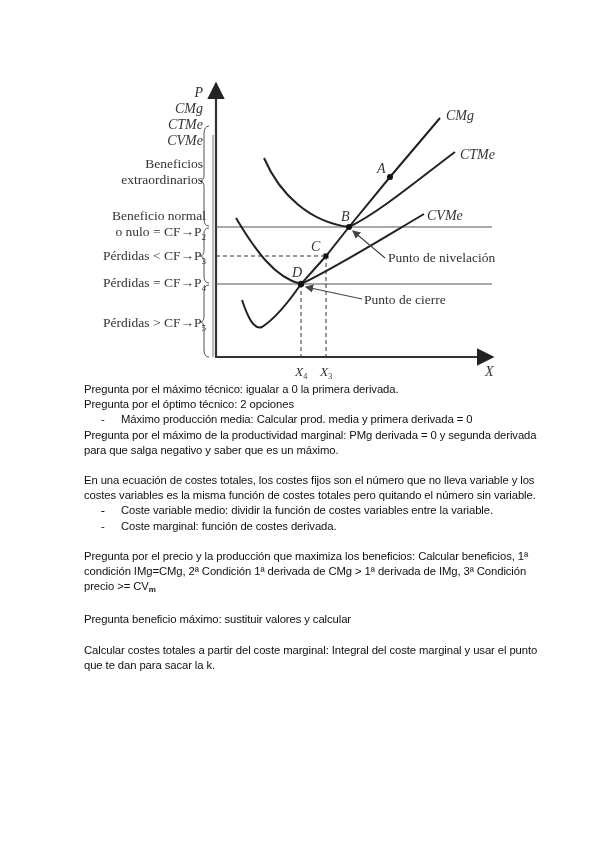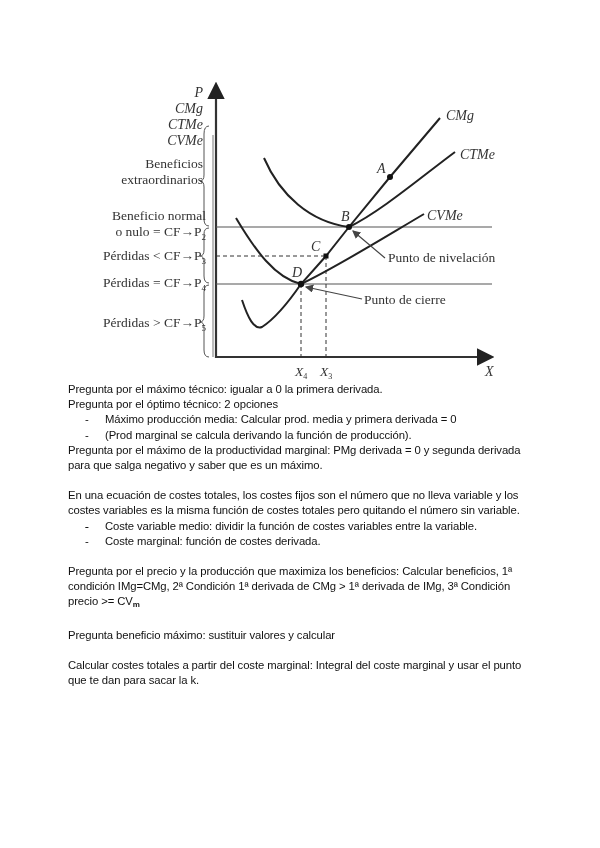--- a/index.html
+++ b/index.html
@@ -1,21 +1,21 @@
 <!DOCTYPE html>
 <html><head>
 <meta charset="utf-8">
 <style>
   html, body { margin:0; padding:0; background:#ffffff; }
   body { width:600px; height:848px; position:relative; overflow:hidden; font-family:"Liberation Sans", sans-serif; color:#111; }
   #figure { position:absolute; left:0; top:0; width:600px; height:380px; }
   #figure svg { position:absolute; left:0; top:0; }
   .serif { font-family:"Liberation Serif", serif; fill:#333; }
   .it { font-style:italic; }
-  .text { position:absolute; left:68px; width:470px; font-size:11.3px; line-height:15.2px; letter-spacing:-0.1px; }
+  .text { position:absolute; left:84px; width:470px; font-size:11.3px; line-height:15.2px; letter-spacing:-0.1px; }
   .p { margin:0; }
   .li { position:relative; padding-left:37px; margin:0; }
   .li .dash { position:absolute; left:17px; top:0; }
   .gap { height:15px; }
   sub { font-size:8px; vertical-align:-2px; font-weight:bold; }
 </style>
 </head>
 <body>
 
 <div id="figure">
@@ -89,21 +89,20 @@
     <text class="serif it" x="320" y="376" font-size="13.5"><tspan>X</tspan><tspan font-size="8" dy="3" font-style="normal">3</tspan></text>
     <text class="serif it" x="485" y="376" font-size="14">X</text>
   </svg>
 </div>
 
 <div class="text" style="top:382px;">
   <p class="p">Pregunta por el máximo técnico: igualar a 0 la primera derivada.</p>
   <p class="p">Pregunta por el óptimo técnico: 2 opciones</p>
   <p class="li"><span class="dash">-</span><span>Máximo producción media: Calcular prod. media y primera derivada = 0</span></p>
   <p class="li"><span class="dash">-</span></p>
-  <p class="li"><span>(Prod marginal se calcula derivando la función de producción).</span></p>
   <p class="p">Pregunta por el máximo de la productividad marginal: PMg derivada = 0 y segunda derivada para que salga negativo y saber que es un máximo.</p>
   <div class="gap"></div>
   <p class="p">En una ecuación de costes totales, los costes fijos son el número que no lleva variable y los costes variables es la misma función de costes totales pero quitando el número sin variable.</p>
   <p class="li"><span class="dash">-</span></p>
   <p class="li"><span class="dash">-</span><span>Coste variable medio: dividir la función de costes variables entre la variable.</span></p>
   <p class="li"><span class="dash">-</span><span>Coste marginal: función de costes derivada.</span></p>
   <div class="gap"></div>
   <p class="p"><span>Pregunta por el precio y la producción que maximiza los beneficios: Calcular beneficios, 1ª condición IMg=CMg, 2ª Condición 1ª derivada de CMg &gt; 1ª derivada de IMg, 3ª Condición precio &gt;= CV</span><sub>m</sub></p>
   <div class="gap"></div>
   <p class="p">Pregunta beneficio máximo: sustituir valores y calcular</p>

